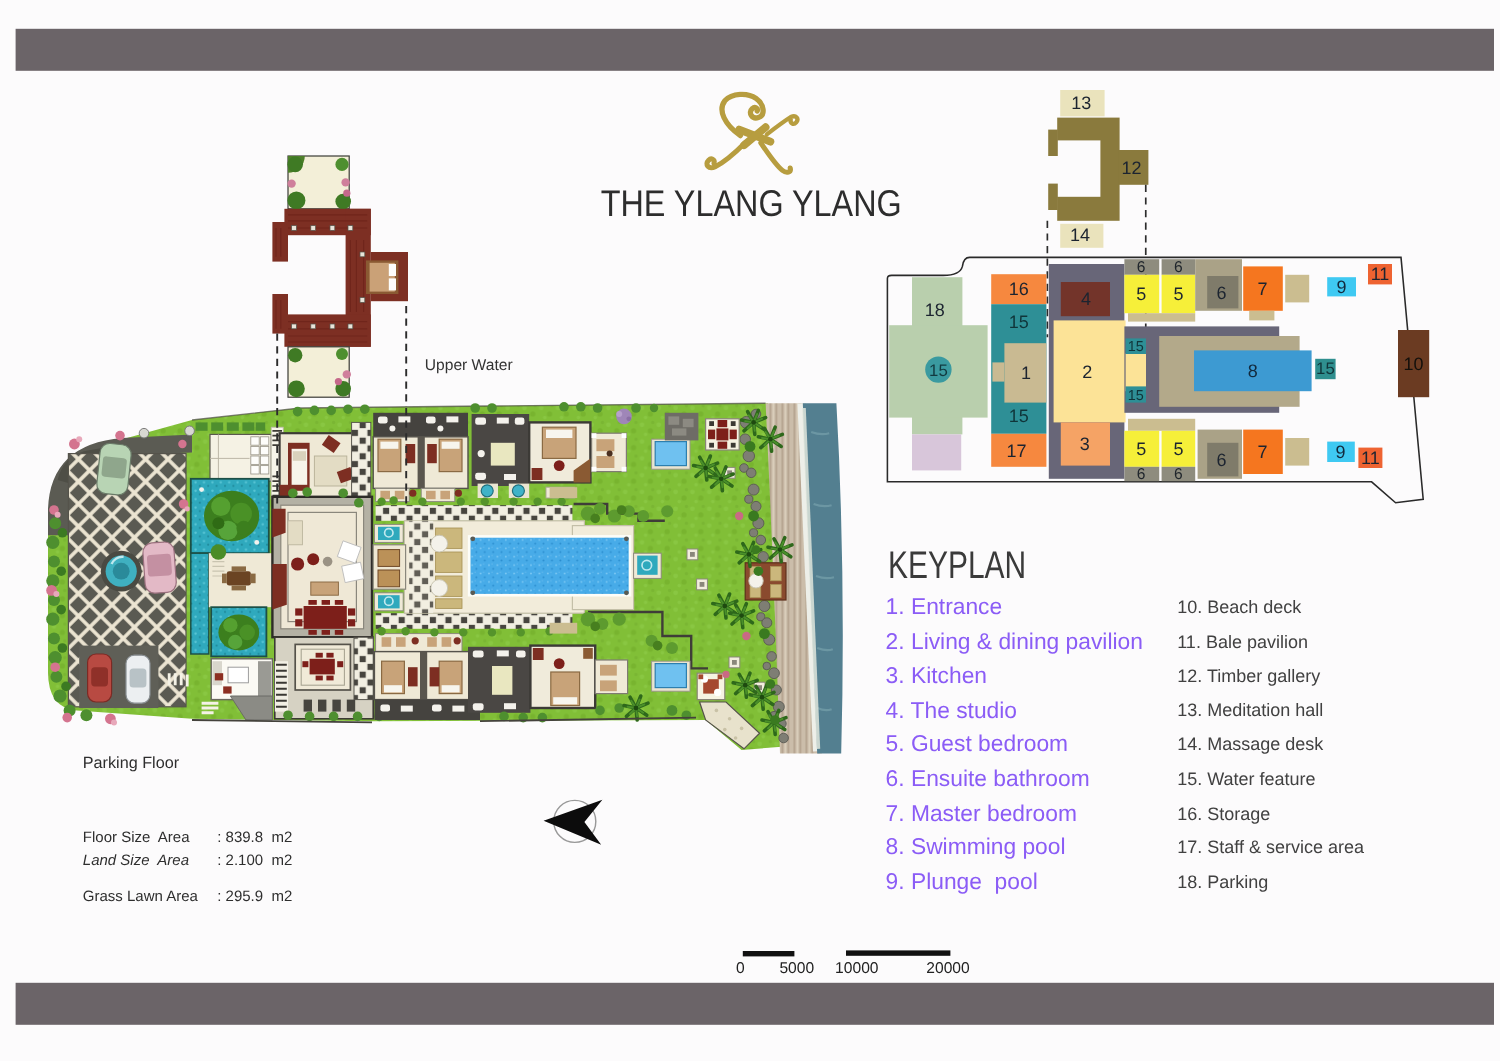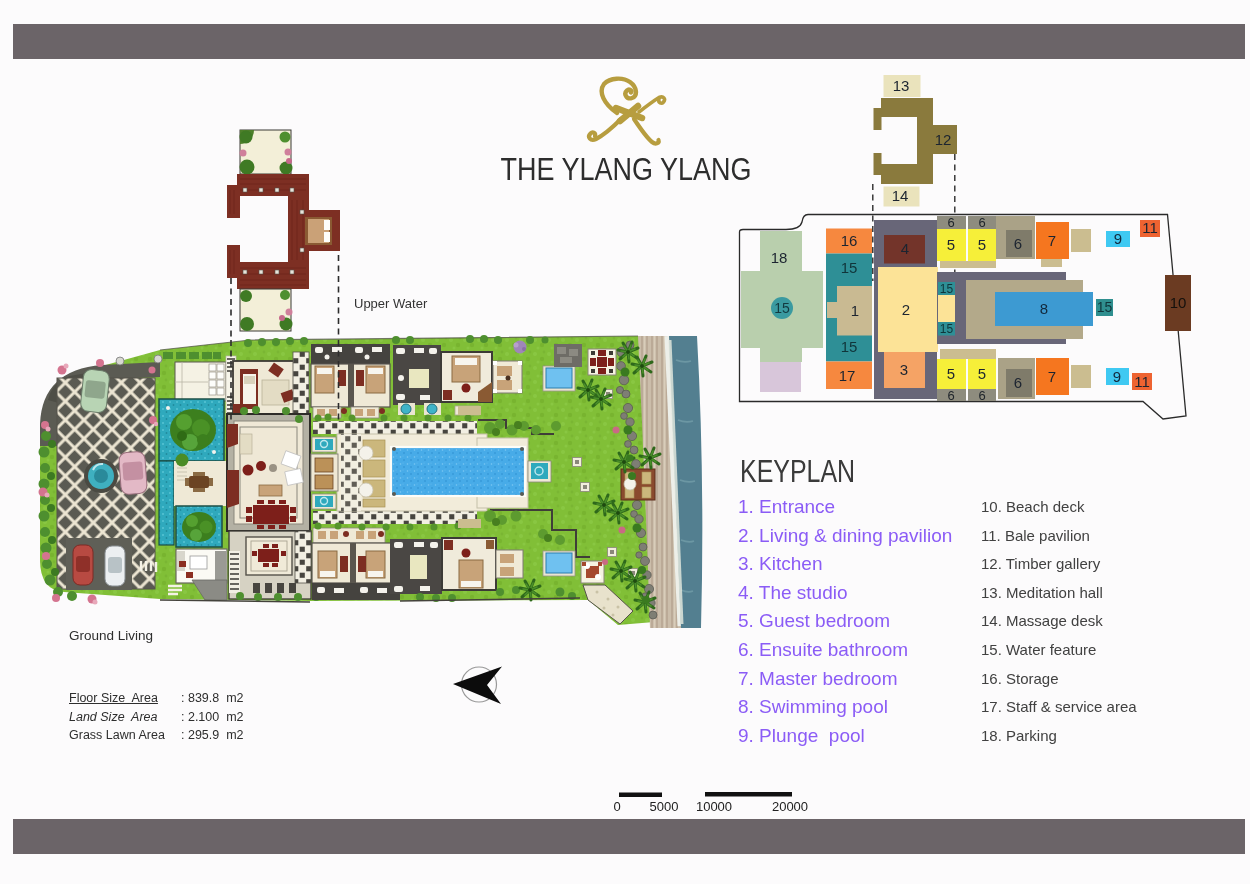--- a/index.html
+++ b/index.html
@@ -288,26 +288,26 @@
 <div class="abs" style="left:981px;top:493px;font-size:15px;color:#414141;line-height:28.6px;white-space:pre;">10. Beach deck
 11. Bale pavilion
 12. Timber gallery
 13. Meditation hall
 14. Massage desk
 15. Water feature
 16. Storage
 17. Staff &amp; service area
 18. Parking</div>
 
-<div class="abs" style="left:69px;top:628px;font-size:13.5px;color:#2e2e2e;">Ground Living</div>
+<div class="abs" style="left:69px;top:628px;font-size:13.5px;color:#2e2e2e;">Parking Floor</div>
 
 <div class="abs" style="left:69px;top:689px;font-size:12.5px;color:#2e2e2e;line-height:18.6px;">
-  <div><span style="display:inline-block;width:112px;text-decoration:underline;">Floor Size&nbsp; Area</span>: 839.8&nbsp; m2</div>
+  <div><span style="display:inline-block;width:112px;">Floor Size&nbsp; Area</span>: 839.8&nbsp; m2</div>
   <div><span style="display:inline-block;width:112px;font-style:italic;">Land Size&nbsp; Area</span>: 2.100&nbsp; m2</div>
-  <div><span style="display:inline-block;width:112px;">Grass Lawn Area</span>: 295.9&nbsp; m2</div>
+  <div><span style="display:inline-block;width:112px;margin-top:12px;">Grass Lawn Area</span>: 295.9&nbsp; m2</div>
 </div>
 
 <svg class="abs" style="left:450px;top:658px" width="60" height="56" viewBox="450 658 60 56">
   <circle cx="479" cy="684.5" r="17.5" fill="none" stroke="#999" stroke-width="1.2"></circle>
   <path d="M453,684 L502,666.5 L487,685 L501,704 Z" fill="#0c0c0c"></path>
 </svg>
 
 <svg class="abs" style="left:600px;top:780px" width="230" height="40" viewBox="600 780 230 40">
   <rect x="619" y="792.5" width="43" height="4.5" fill="#111"></rect>
   <rect x="705" y="792" width="87" height="4.5" fill="#111"></rect>

